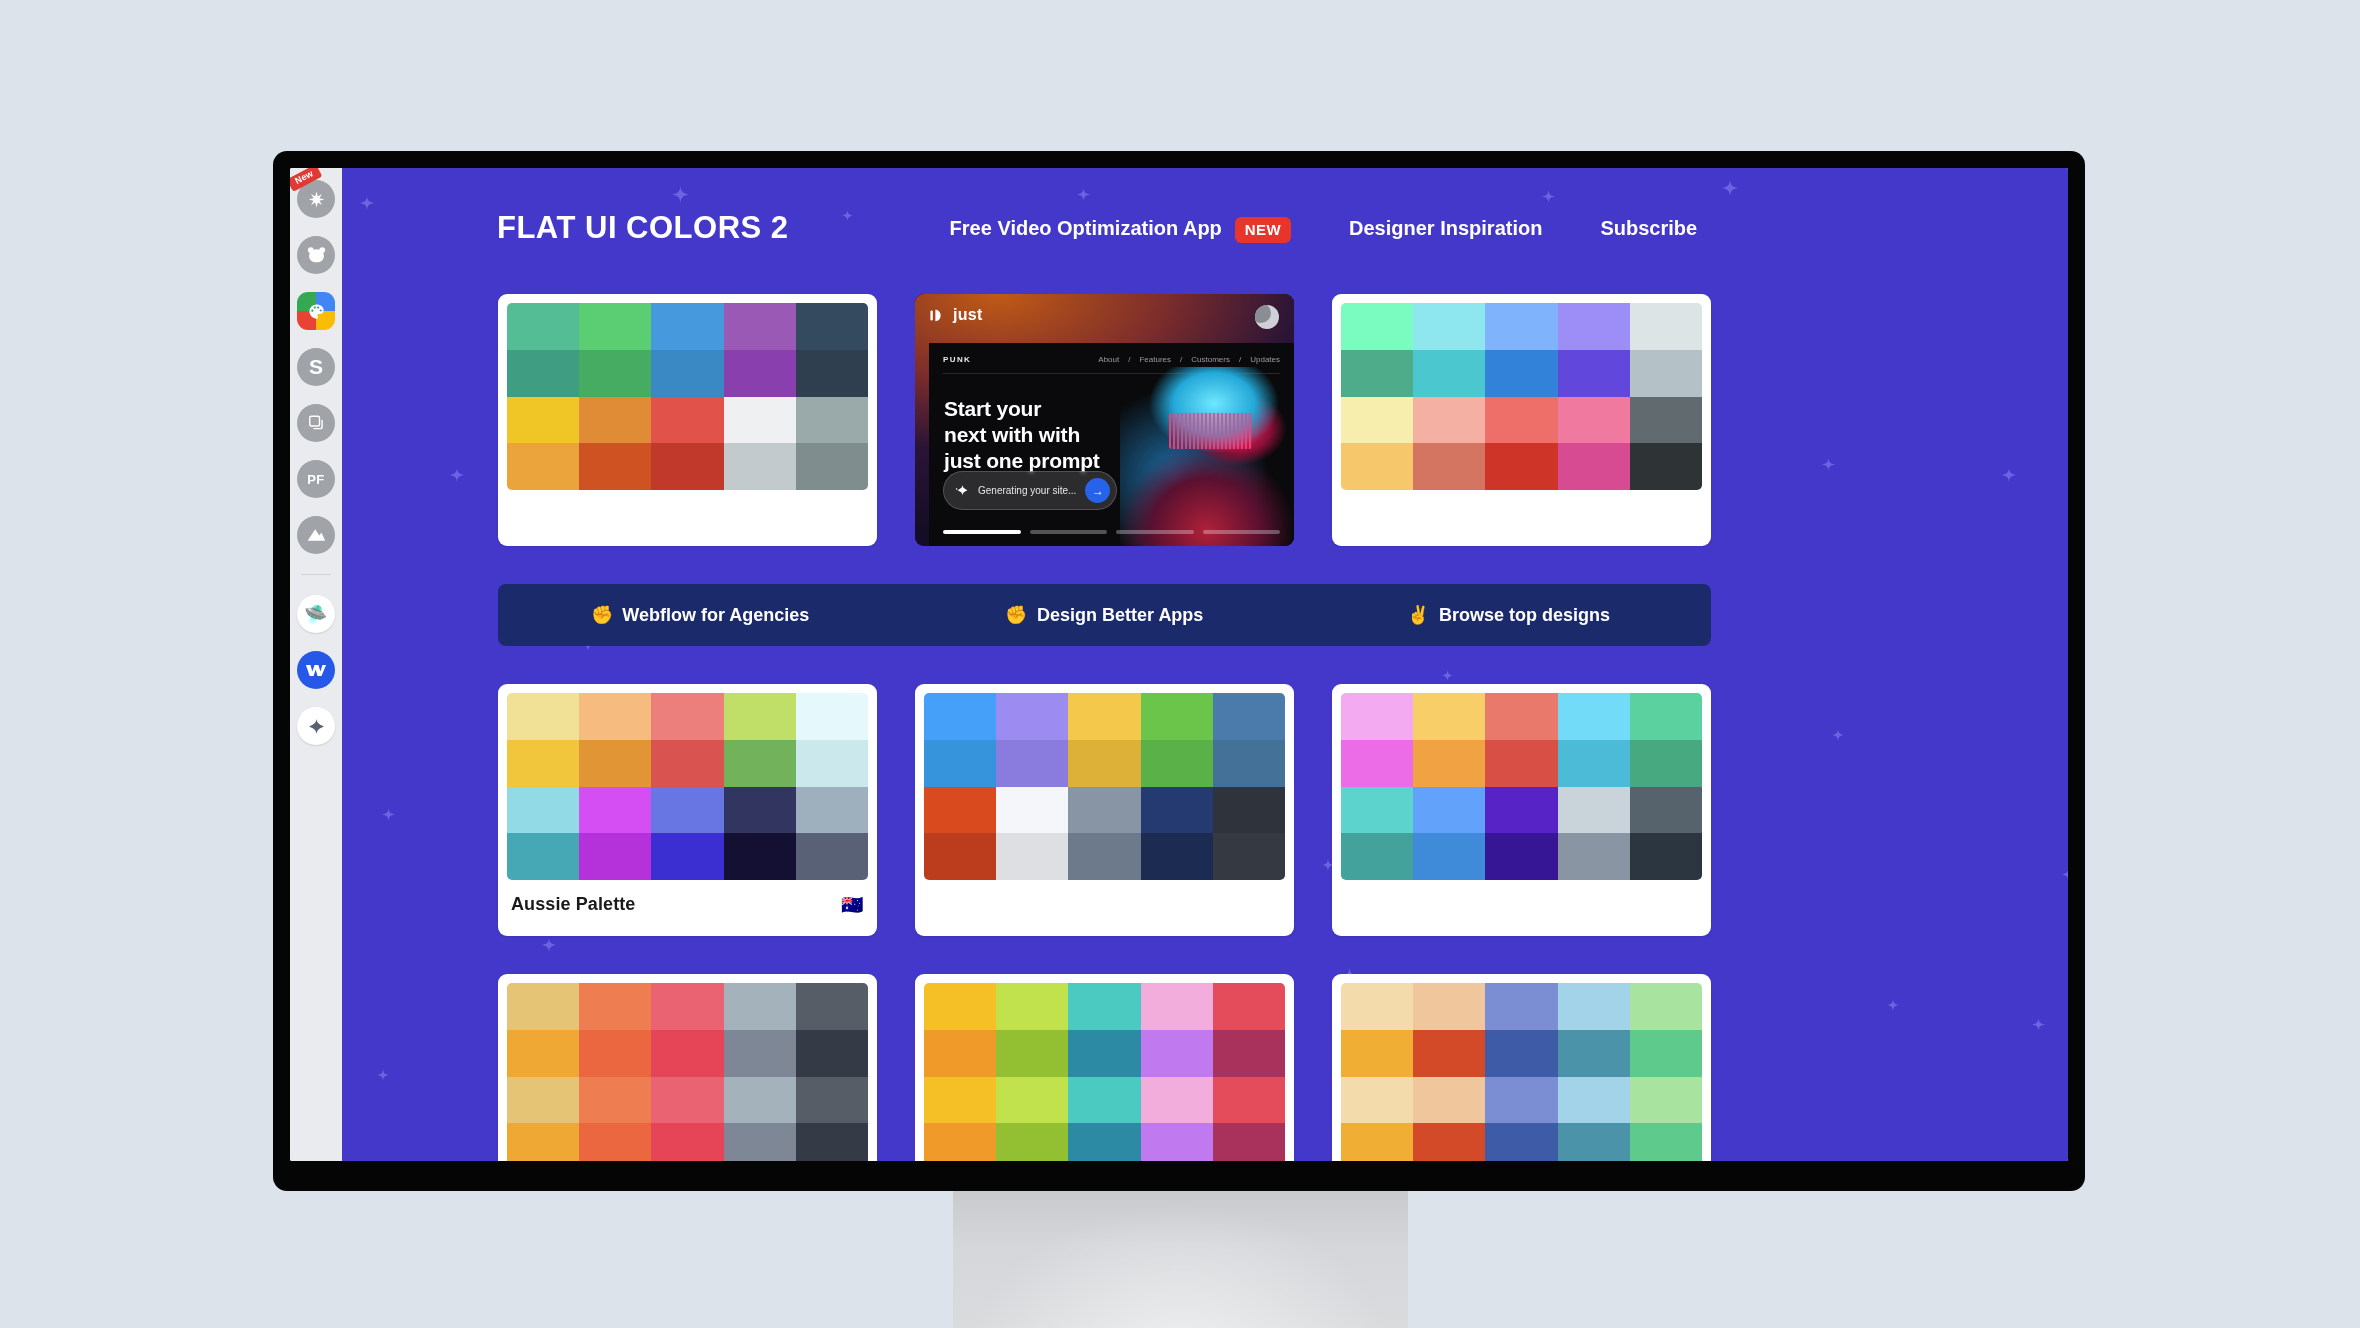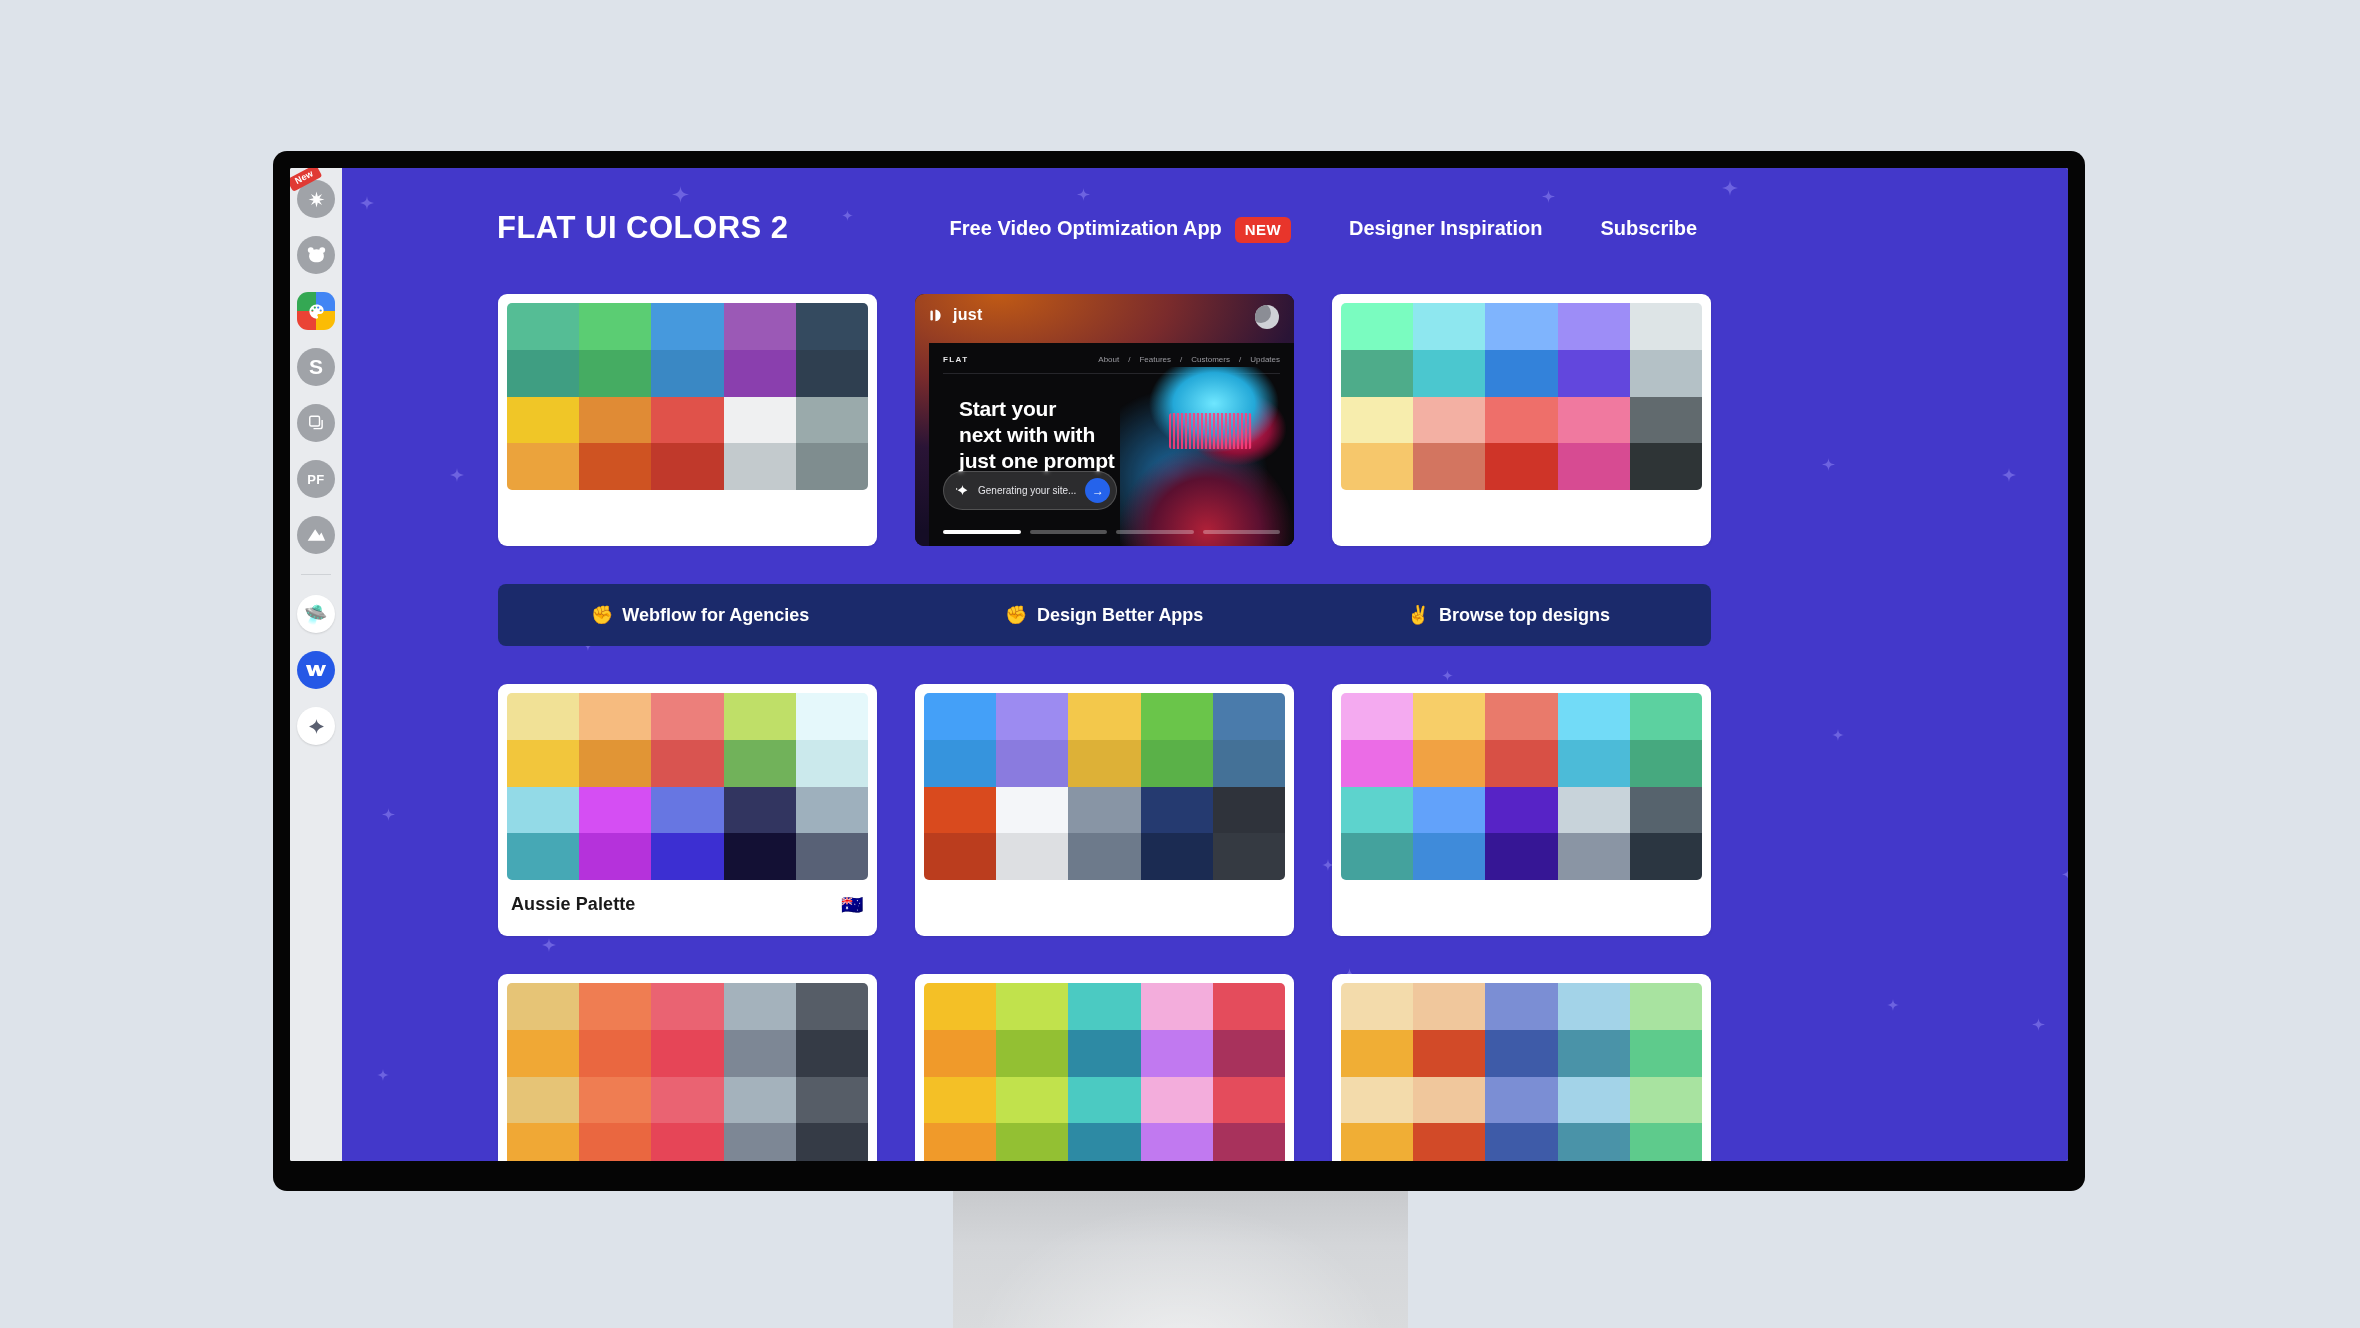--- a/index.html
+++ b/index.html
@@ -133,21 +133,21 @@
   .ad-inner {
     position:absolute; left:14px; top:49px; right:0; bottom:0;
     background:#0a0a0c; overflow:hidden;
   }
   .ad-topbar { display:flex; align-items:center; padding:12px 14px 0 14px; }
   .ad-punk { color:#e9e9ea; font-size:8px; font-weight:800; letter-spacing:1.4px; }
   .ad-menu { margin-left:auto; display:flex; gap:9px; color:#9b9ba1; font-size:8px; }
   .ad-rule { height:1px; background:#26262b; margin:9px 14px 0 14px; }
   .ad-head {
     color:#fff; font-size:21px; font-weight:800; line-height:1.24;
-    padding: 22px 0 0 30px; letter-spacing:-.2px;
+    padding: 22px 0 0 15px; letter-spacing:-.2px;
   }
   .ad-pill {
     position:absolute; left:14px; bottom:36px;
     display:flex; align-items:center; gap:9px;
     background:rgba(255,255,255,.14); border:1px solid rgba(255,255,255,.18);
     border-radius:999px; padding:6px 6px 6px 12px; backdrop-filter: blur(2px);
   }
   .ad-pill-txt { color:#e6e6ea; font-size:10px; font-weight:500; white-space:nowrap; }
   .ad-go { width:25px; height:25px; border-radius:50%; background:#2563eb;
            display:flex; align-items:center; justify-content:center; color:#fff; font-size:12px; }
@@ -368,21 +368,21 @@
                 <div class="ad-logo">
                   <svg width="17" height="17" viewBox="0 0 24 24" fill="#fff">
                     <rect x="2" y="5" width="3.4" height="14" rx="1.7"></rect>
                     <path d="M9 4c4.2 0 7.4 3.6 7.4 8S13.2 20 9 20z"></path>
                   </svg>
                   <span class="ad-logo-txt">just</span>
                 </div>
                 <div class="ad-moon"></div>
                 <div class="ad-inner">
                   <div class="ad-topbar">
-                    <span class="ad-punk">FLAT</span>
+                    <span class="ad-punk">PUNK</span>
                     <span class="ad-menu">
                       <span>About</span>
                       <span>/</span>
                       <span>Features</span>
                       <span>/</span>
                       <span>Customers</span>
                       <span>/</span>
                       <span>Updates</span>
                     </span>
                   </div>

